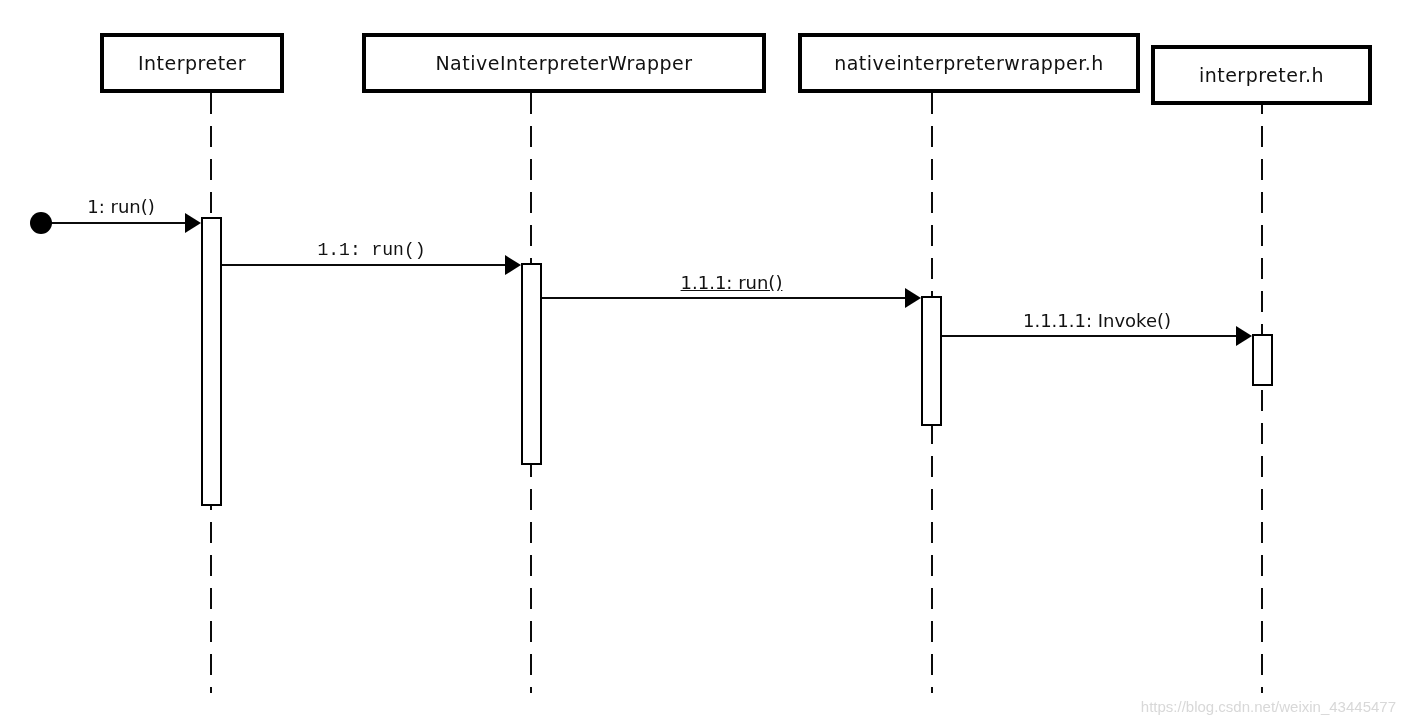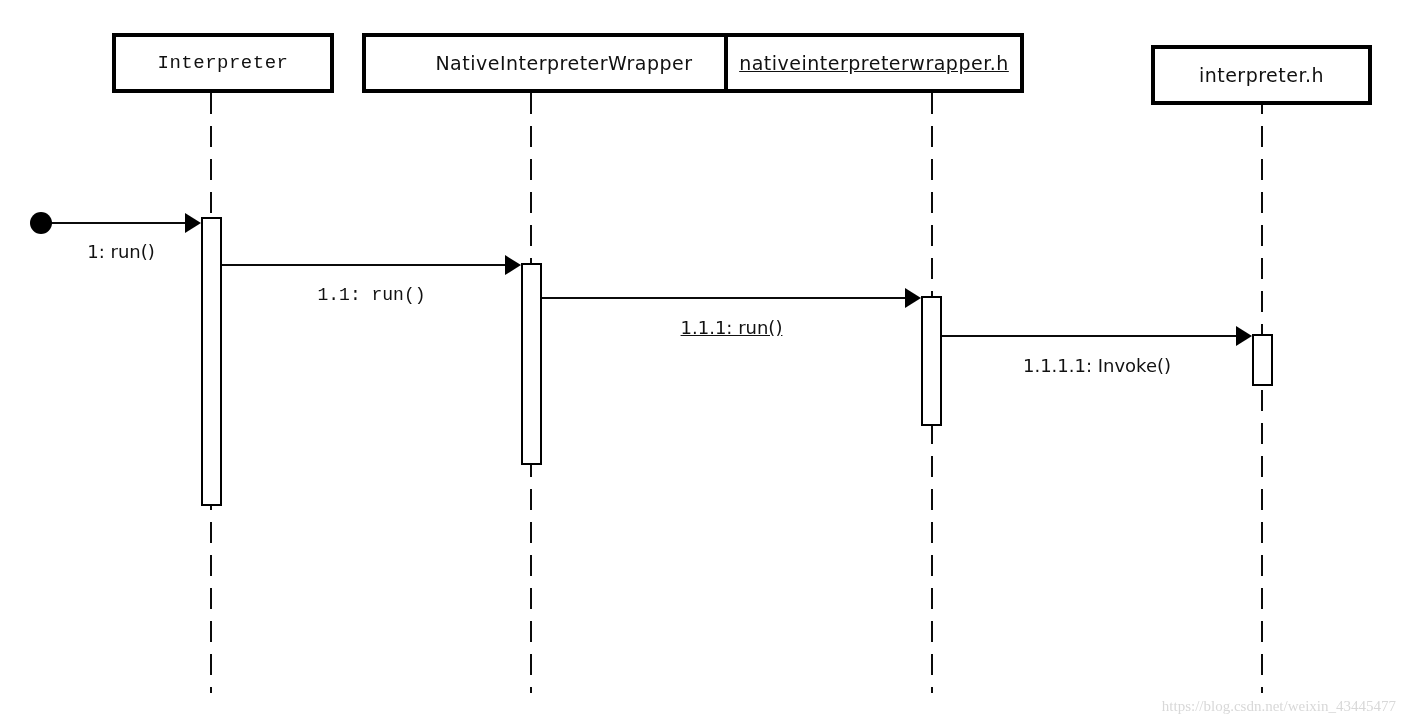--- a/index.html
+++ b/index.html
@@ -46,32 +46,32 @@
     position:absolute;width:0;height:0;
     border-top:10px solid transparent;
     border-bottom:10px solid transparent;
     border-left:16px solid #000000;
     z-index:4;
   }
   
   .msg-label{
     position:absolute;height:24px;line-height:24px;
     text-align:center;font-size:18px;color:#111111;
-    z-index:4;white-space:nowrap;margin-top:45px;
+    z-index:4;white-space:nowrap;
   }
   
   .start-node{
     position:absolute;
     left:30px;top:212px;width:22px;height:22px;
     border-radius:50%;background:#000000;z-index:4;
   }
   .watermark{
     position:absolute;
     right:10px;top:698px;
-    font-family:Liberation Serif, serif;
+    font-family:Liberation Sans, sans-serif;
     font-size:15px;color:#d8d8d8;
     z-index:6;white-space:nowrap;
   }
 </style>
 </head>
 <body>
 
 <div class="canvas">
 
   <div class="lifeline" style="left:210px;top:93px;height:600px;"></div>
@@ -95,27 +95,27 @@
   <div class="msg-label" style="left:222px;top:238px;width:299px;font-family:Liberation Mono, monospace;">1.1: run()</div>
 
   <div class="msg-line" style="left:542px;top:297px;width:366px;"></div>
   <div class="arrowhead" style="left:905px;top:288px;"></div>
   <div class="msg-label" style="left:542px;top:271px;width:379px;text-decoration:underline;">1.1.1: run()</div>
 
   <div class="msg-line" style="left:942px;top:335px;width:297px;"></div>
   <div class="arrowhead" style="left:1236px;top:326px;"></div>
   <div class="msg-label" style="left:942px;top:309px;width:310px;">1.1.1.1: Invoke()</div>
 
-  <div class="participant" style="left:112px;width:222px;font-family:Liberation Mono, monospace;">
+  <div class="participant" style="left:100px;width:184px;">
     <span>Interpreter</span>
   </div>
   <div class="participant" style="left:362px;width:404px;">
     <span>NativeInterpreterWrapper</span>
   </div>
-  <div class="participant" style="left:724px;width:300px;text-decoration:underline;">
+  <div class="participant" style="left:798px;width:342px;">
     <span>nativeinterpreterwrapper.h</span>
   </div>
   <div class="participant" style="left:1151px;width:221px;margin-top:12px;">
     <span>interpreter.h</span>
   </div>
 
   <div class="watermark">https://blog.csdn.net/weixin_43445477</div>
 
 </div>
 

